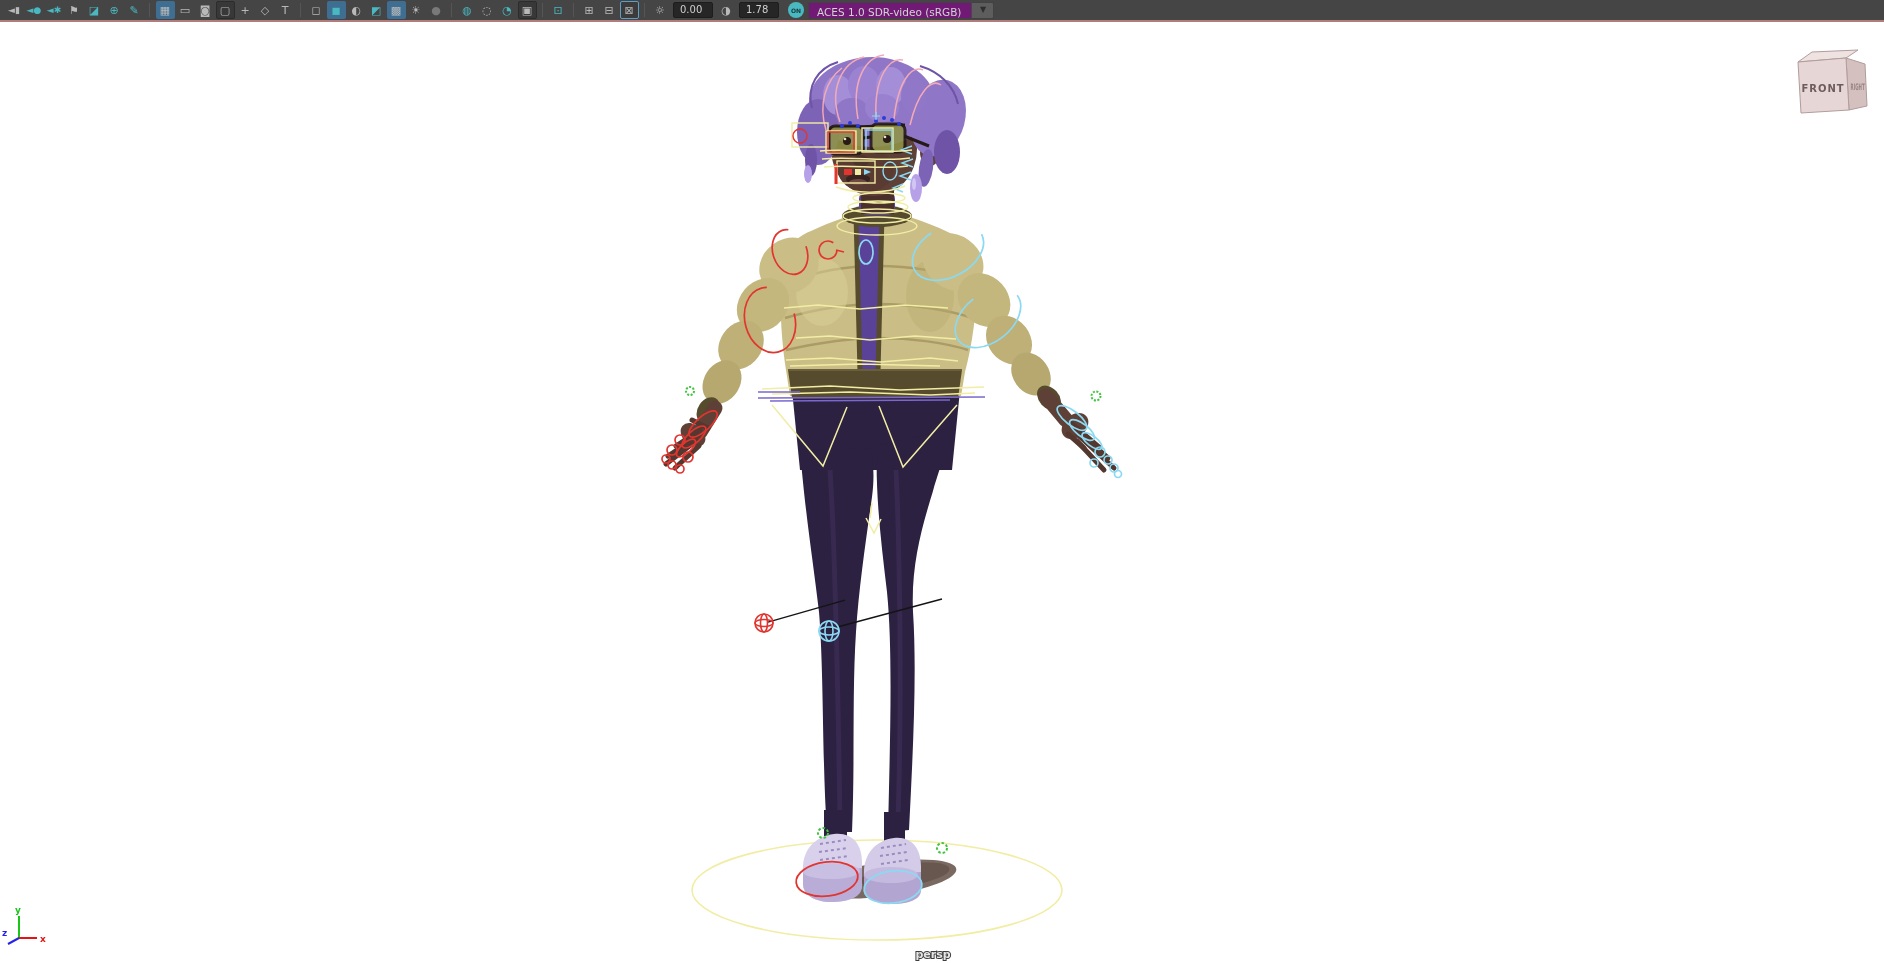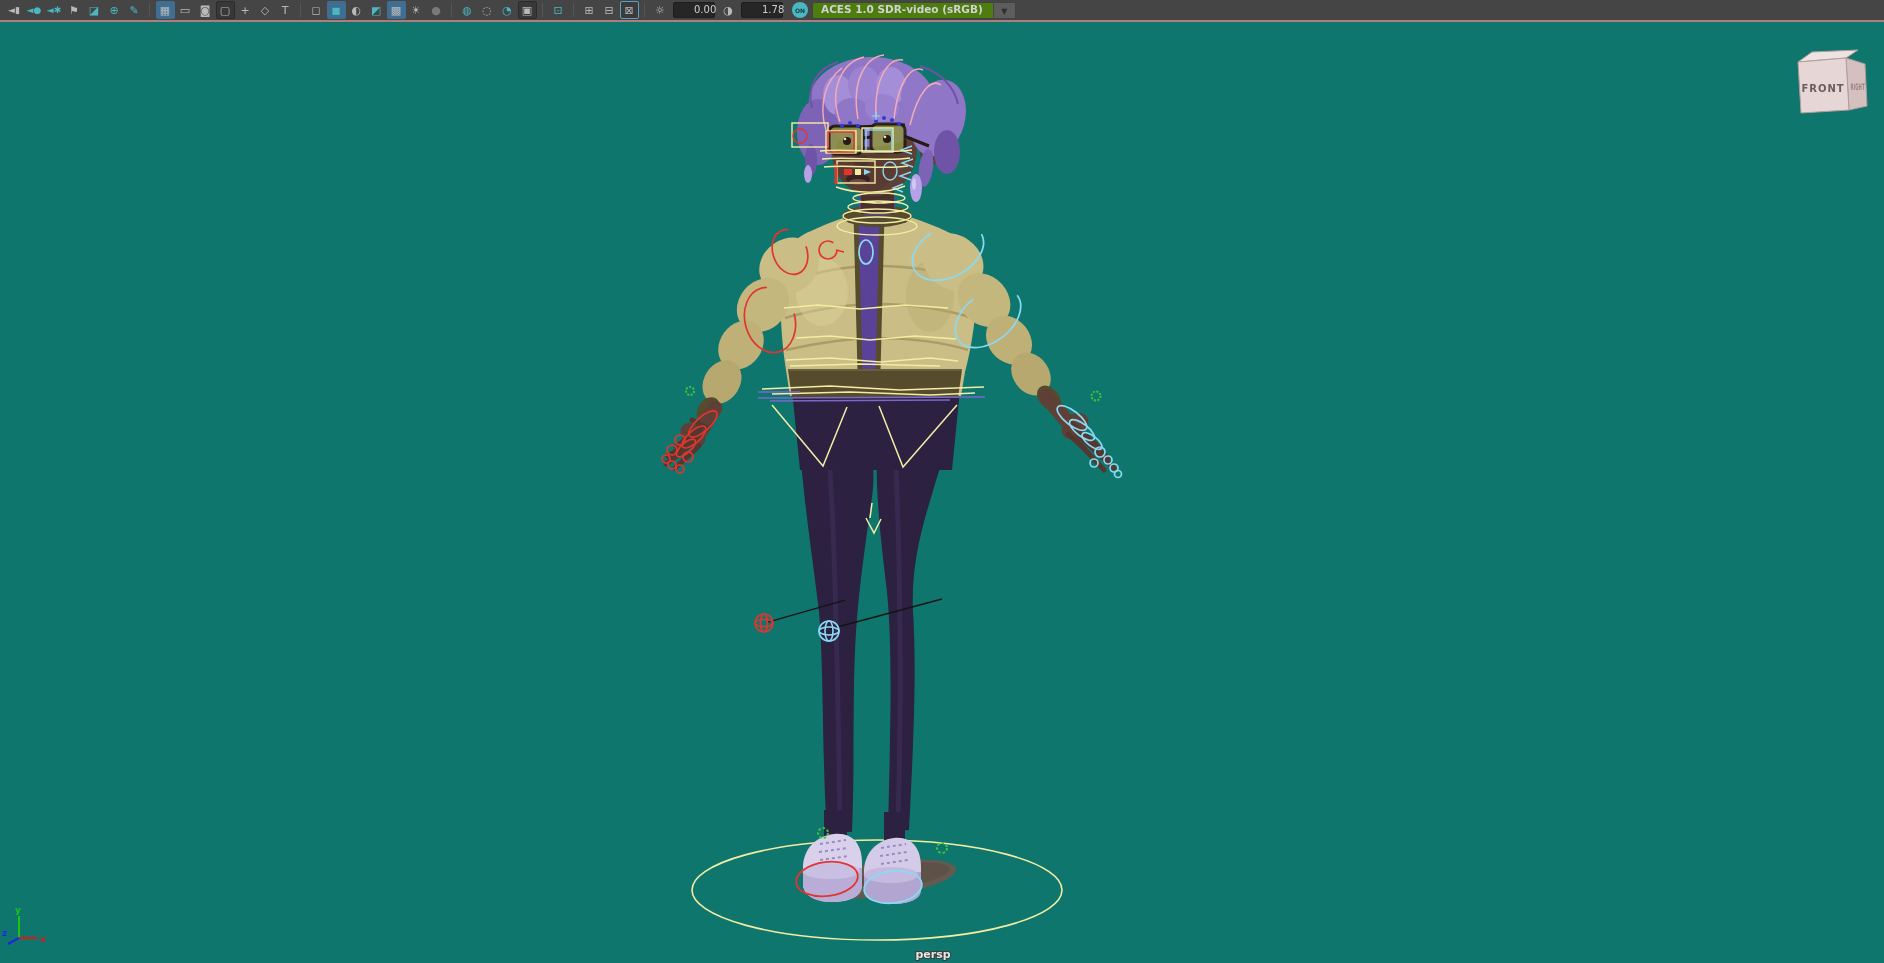--- a/index.html
+++ b/index.html
@@ -21,41 +21,41 @@
   .tool.sm { font-size:9px; }
   .tool.teal { color:#49b8c0; }
   .tool.active { background:#3e6f93; }
   .tool.active-dark { background:#383838; border:1px solid #2c2c2c; }
   .tool.dim { opacity:0.45; }
   .tool.outlined { border:1px solid #5d9ec7; background:#3b3b3b; }
   .sep { width:1px; height:14px; background:#353535; border-right:1px solid #555;
          margin:0 5px; flex:0 0 auto; }
   .num-field {
     width:40px; height:16px; background:#262626; color:#cfcfcf; font-size:10px;
-    border:1px solid #1d1d1d; border-radius:2px; padding:1px 20px; margin:0 3px;
+    border:1px solid #1d1d1d; border-radius:2px; padding:1px 6px; margin:0 3px;
   }
   .on-btn {
     width:16px; height:16px; border-radius:50%; background:#49b8c0; color:#143a3d;
     font-size:6px; font-weight:bold; display:flex; align-items:center;
     justify-content:center; margin:0 4px 0 6px; flex:0 0 auto;
   }
   .vt-dropdown {
-    height:17px; display:flex; align-items:flex-start; background:#4d7c0f;
-    border:1px solid #424242; border-radius:2px; overflow:hidden; flex:0 0 auto;font-weight:bold;
+    height:17px; display:flex; align-items:flex-end; background:#701a75;
+    border:1px solid #424242; border-radius:2px; overflow:hidden; flex:0 0 auto;
   }
   .vt-label { padding:0 10px 0 8px; font-size:10.5px; color:#d2d2d2; min-width:160px; }
   .vt-arrow {
     width:22px; height:17px; background:#5d5d5d; display:flex; align-items:center;
     justify-content:center; color:#2e2e2e; font-size:8px; border-left:1px solid #474747;
   }
 
   
   .viewport {
     position:absolute; top:22px; left:0; width:1884px; height:941px;
-    background:#0f766e;
+    background:#ffffff;
   }
   svg text { font-family:"DejaVu Sans", sans-serif; }
 </style>
 </head>
 <body>
 
 <div class="app">
 
   <div class="toolbar">
     <div id="icon-strip" style="display:flex;align-items:center;">

